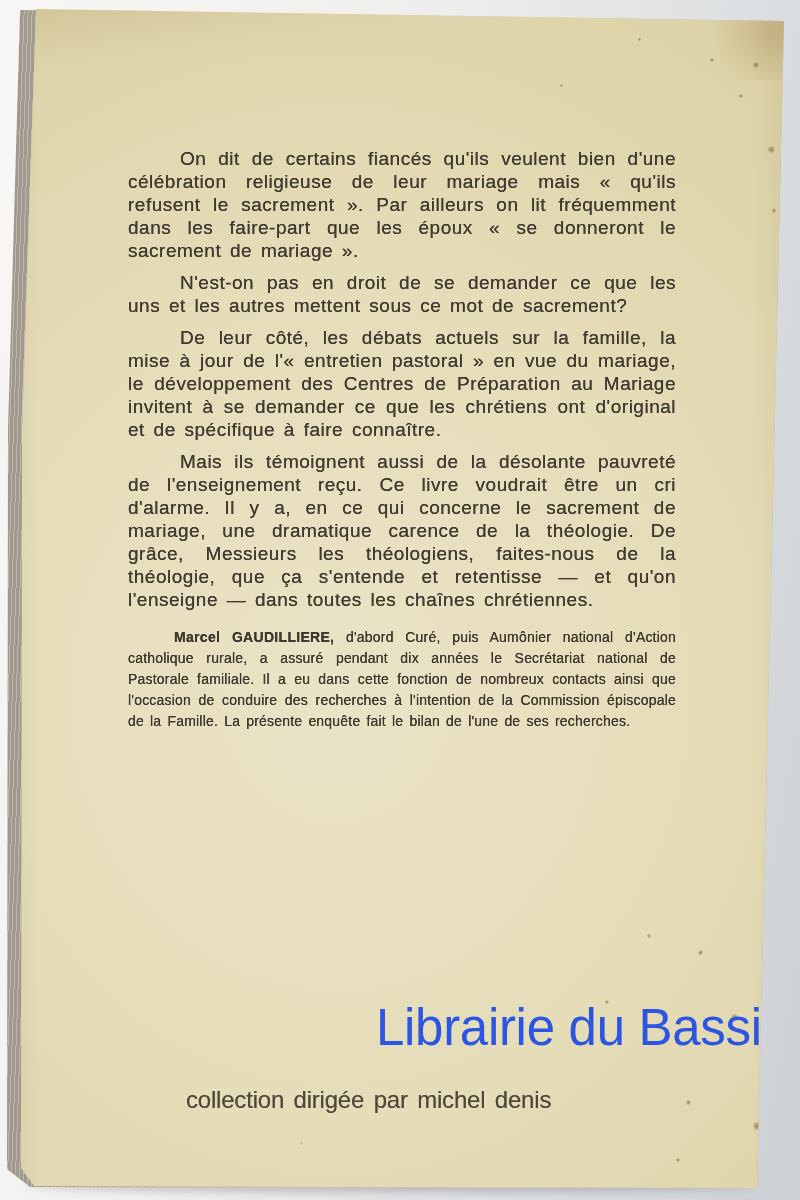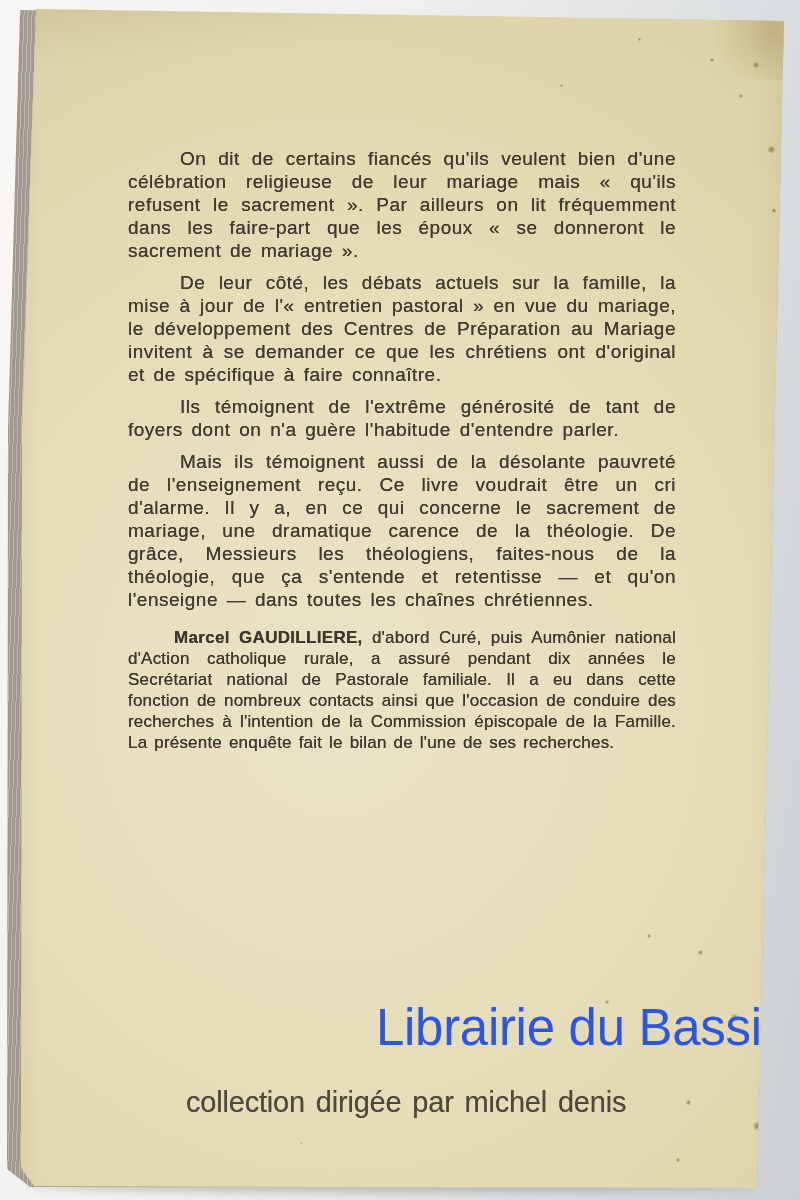--- a/index.html
+++ b/index.html
@@ -29,31 +29,31 @@
     padding-left: 44px;
   }
   .content{position:absolute;left:128px;top:0;width:548px;}
   p.body{
     margin:0 0 9px 0;font-size:19px;line-height:23px;color:#403a30;
     text-align:justify;text-indent:52px;letter-spacing:.5px;word-spacing:3px;
     text-shadow:0 0 .4px #403a30;
   }
   p.body.first{margin-top:147px;}
   p.bio{
-    margin:16px 0 0 0;font-size:17px;line-height:21px;color:#3d372e;
+    margin:16px 0 0 0;font-size:14px;line-height:21px;color:#3d372e;
     text-align:justify;text-indent:46px;letter-spacing:.2px;word-spacing:2px;
     text-shadow:0 0 .3px #3d372e;
   }
   p.bio b{letter-spacing:.3px;}
   .stamp{
     position:absolute;left:376px;top:998px;font-size:51px;font-weight:400;
     color:#2b55e2;white-space:nowrap;letter-spacing:-.3px;
   }
   .collection{
-    position:absolute;left:186px;top:1086px;font-size:29px;color:#4e473a;
+    position:absolute;left:186px;top:1086px;font-size:24px;color:#4e473a;
     white-space:nowrap;word-spacing:3px;letter-spacing:-.2px;
     text-shadow:0 0 .3px rgba(78,71,58,.6);
   }
   .spot{position:absolute;border-radius:50%;background:radial-gradient(circle,rgba(134,100,44,.75) 0%,rgba(134,100,44,.25) 60%,rgba(134,100,44,0) 100%);}
   .s1{left:753px;top:62px;width:6px;height:6px;}
   .s2{left:768px;top:146px;width:7px;height:7px;}
   .s3{left:739px;top:94px;width:4px;height:4px;}
   .s4{left:710px;top:58px;width:4px;height:4px;}
   .s5{left:772px;top:208px;width:4px;height:5px;}
   .s6{left:698px;top:950px;width:5px;height:5px;}
@@ -92,22 +92,22 @@
   <div class="spot s9"></div>
   <div class="spot s10"></div>
   <div class="spot s11"></div>
   <div class="spot s12"></div>
   <div class="spot s13"></div>
   <div class="spot s14"></div>
   <div class="spot s15"></div>
 
   <div class="content">
     <p class="body first">On dit de certains fiancés qu'ils veulent bien d'une célébration religieuse de leur mariage mais « qu'ils refusent le sacrement ». Par ailleurs on lit fréquemment dans les faire-part que les époux « se donneront le sacrement de mariage ».</p>
+    <p class="body">N'est-on pas en droit de se demander ce que les uns et les autres mettent sous ce mot de sacrement?</p>
     <p class="body">De leur côté, les débats actuels sur la famille, la mise à jour de l'« entretien pastoral » en vue du mariage, le développement des Centres de Préparation au Mariage invitent à se demander ce que les chrétiens ont d'original et de spécifique à faire connaître.</p>
-    <p class="body">Ils témoignent de l'extrême générosité de tant de foyers dont on n'a guère l'habitude d'entendre parler.</p>
     <p class="body">Mais ils témoignent aussi de la désolante pauvreté de l'enseignement reçu. Ce livre voudrait être un cri d'alarme. Il y a, en ce qui concerne le sacrement de mariage, une dramatique carence de la théologie. De grâce, Messieurs les théologiens, faites-nous de la théologie, que ça s'entende et retentisse — et qu'on l'enseigne — dans toutes les chaînes chrétiennes.</p>
     <p class="bio"><b>Marcel GAUDILLIERE,</b><span> d'abord Curé, puis Aumônier national d'Action catholique rurale, a assuré pendant dix années le Secrétariat national de Pastorale familiale. Il a eu dans cette fonction de nombreux contacts ainsi que l'occasion de conduire des recherches à l'intention de la Commission épiscopale de la Famille. La présente enquête fait le bilan de l'une de ses recherches.</span></p>
   </div>
 
   <div class="stamp">Librairie du Bassin</div>
 
   <div class="collection">collection dirigée par michel denis</div>
 
 </div>
 

